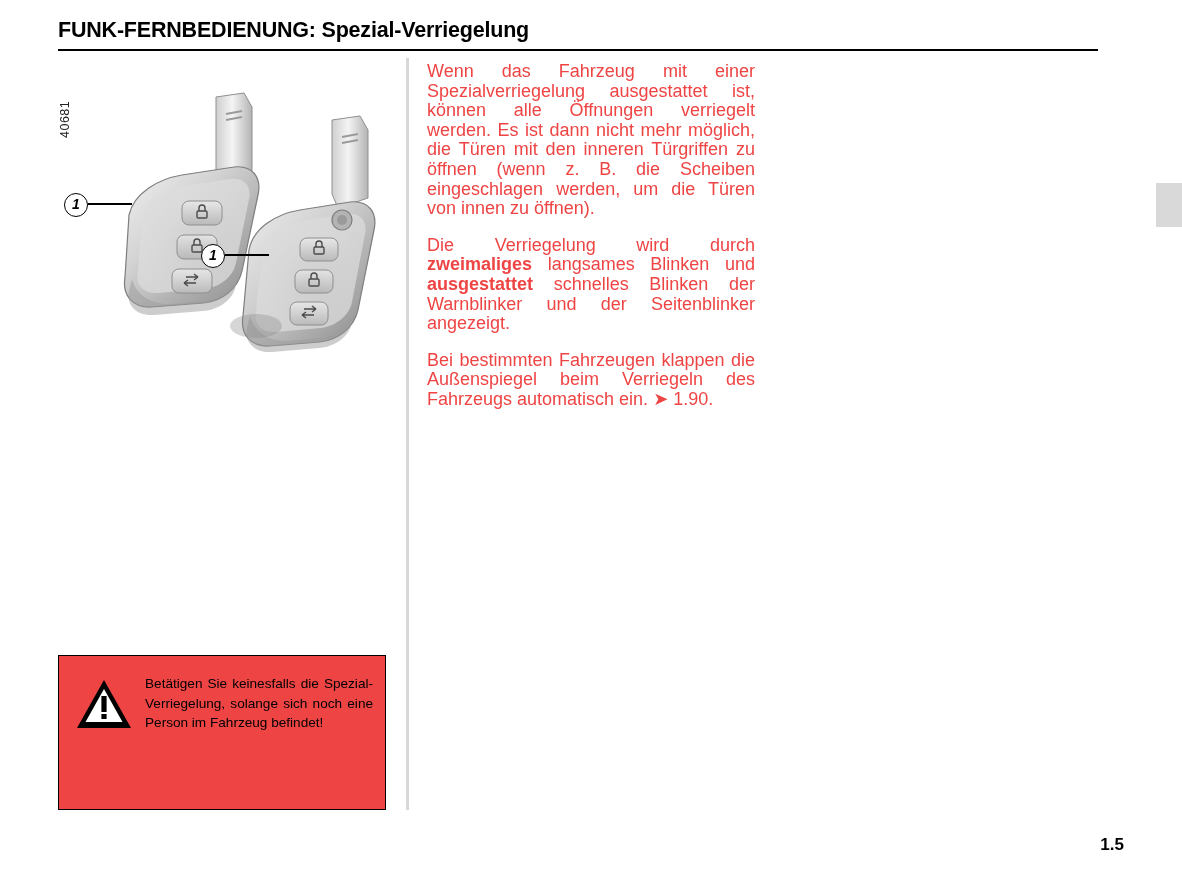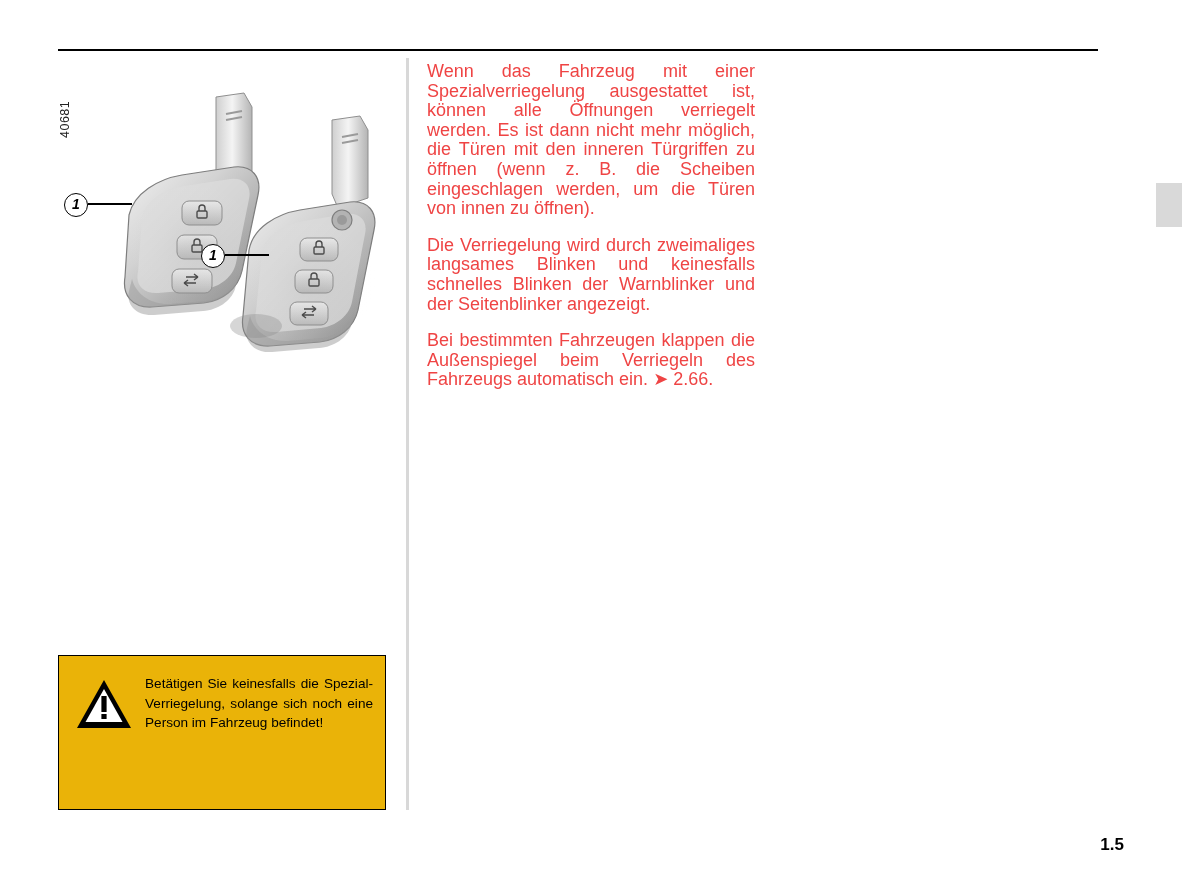--- a/index.html
+++ b/index.html
@@ -124,21 +124,21 @@
   #callout-2 .leader { left: 24px; width: 44px; }
 
   
   .warning-box {
     position: absolute;
     left: 58px;
     top: 655px;
     width: 328px;
     height: 155px;
     border: 1.6px solid #000;
-    background: #eab308;
+    background: #ef4444;
     box-sizing: border-box;
   }
   .warn-icon {
     position: absolute;
     left: 17px;
     top: 22px;
     width: 56px;
     height: 52px;
   }
   .warning-text {
@@ -161,39 +161,40 @@
   }
   .para {
     font-size: 18px;
     line-height: 19.6px;
     text-align: justify;
     margin: 0 0 17px 0;
     color: #ef4444;
     hyphens: manual;
   }
   .para:last-child { margin-bottom: 0; }
-  .para b { font-weight: normal; }
+  .para b { font-weight: bold; }
   .para i { font-style: italic; font-weight: bold; }
   .arrow-ref { white-space: nowrap; }
 
   
   .page-num {
     position: absolute;
     right: 58px;
     bottom: 20px;
     font-size: 17px;
     font-weight: bold;
     color: #000;
   }
 </style>
 </head>
 <body>
 
 <div class="page">
 
+  <div class="page-title">FUNK-FERNBEDIENUNG: Spezial-Verriegelung</div>
   <div class="title-rule"></div>
 
   <div class="edge-tab"></div>
 
   <div class="col-sep"></div>
 
   <div class="fig-number">
     <span>40681</span>
   </div>
 
@@ -304,19 +305,19 @@
         <path d="M28 11 L46.5 44 L9.5 44 Z" fill="#ffffff"></path>
         <rect x="25.4" y="18" width="5.2" height="16" fill="#000000"></rect>
         <rect x="25.4" y="36" width="5.2" height="5" fill="#000000"></rect>
       </svg>
     </div>
     <div class="warning-text">Betätigen Sie keinesfalls die Spezial-Verriegelung, solange sich noch eine Person im Fahr­zeug befindet!</div>
   </div>
 
   <div class="text-col">
     <p class="para">Wenn das Fahrzeug mit einer Spezialver­riegelung ausgestattet ist, können alle Öff­nungen verriegelt werden. Es ist dann nicht mehr möglich, die Türen mit den inneren Türgriffen zu öffnen (wenn z. B. die Schei­ben eingeschlagen werden, um die Türen von innen zu öffnen).</p>
-    <p class="para">Die Verriegelung wird durch <b>zweimaliges</b> langsames Blinken und <b>keinesfalls</b> schnel­les Blinken der Warnblinker und der Seiten­blinker angezeigt.</p>
-    <p class="para">Bei bestimmten Fahrzeugen klappen die Au­ßenspiegel beim Verriegeln des Fahrzeugs automatisch ein. <span class="arrow-ref">➤ 2.66</span>.</p>
+    <p class="para">Die Verriegelung wird durch <b>zweimaliges</b> langsames Blinken und <b>ausgestattet</b> schnel­les Blinken der Warnblinker und der Seiten­blinker angezeigt.</p>
+    <p class="para">Bei bestimmten Fahrzeugen klappen die Au­ßenspiegel beim Verriegeln des Fahrzeugs automatisch ein. <span class="arrow-ref">➤ 1.90</span>.</p>
   </div>
 
   <div class="page-num">1.5</div>
 
 </div>
 
 </body></html>

